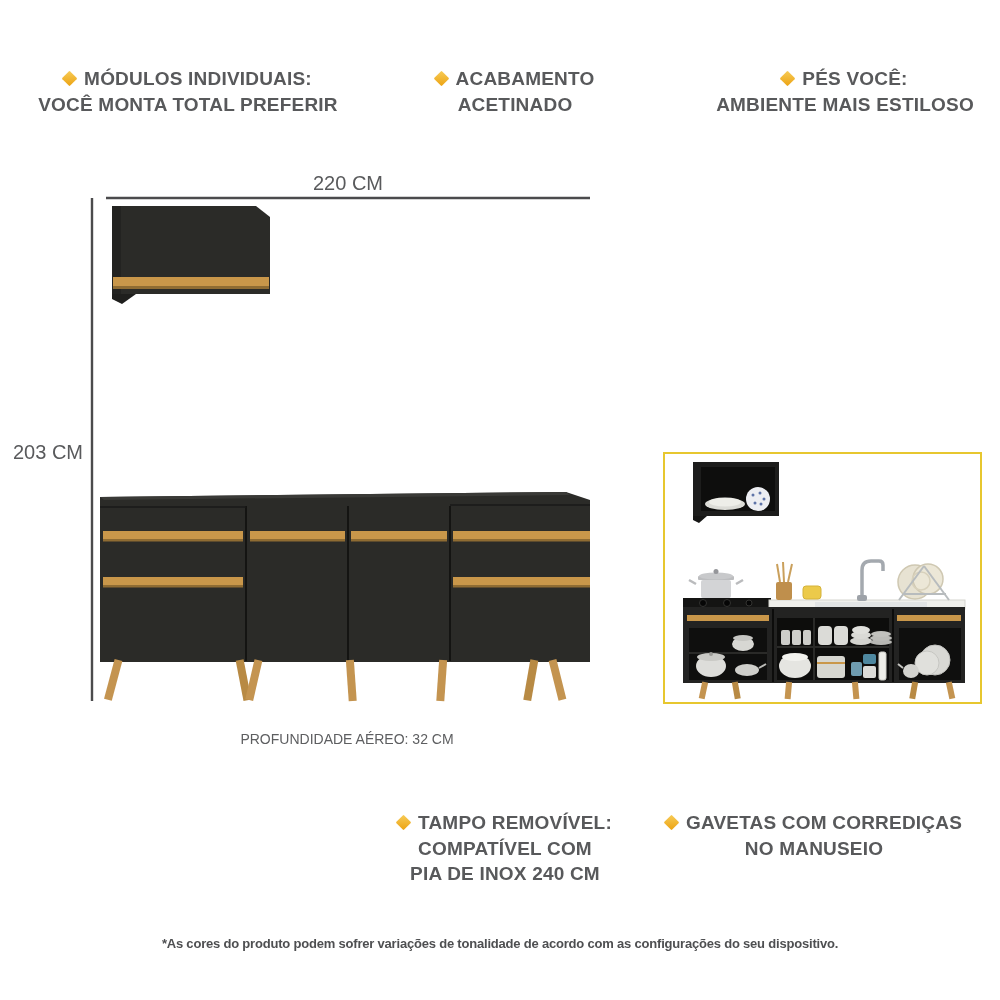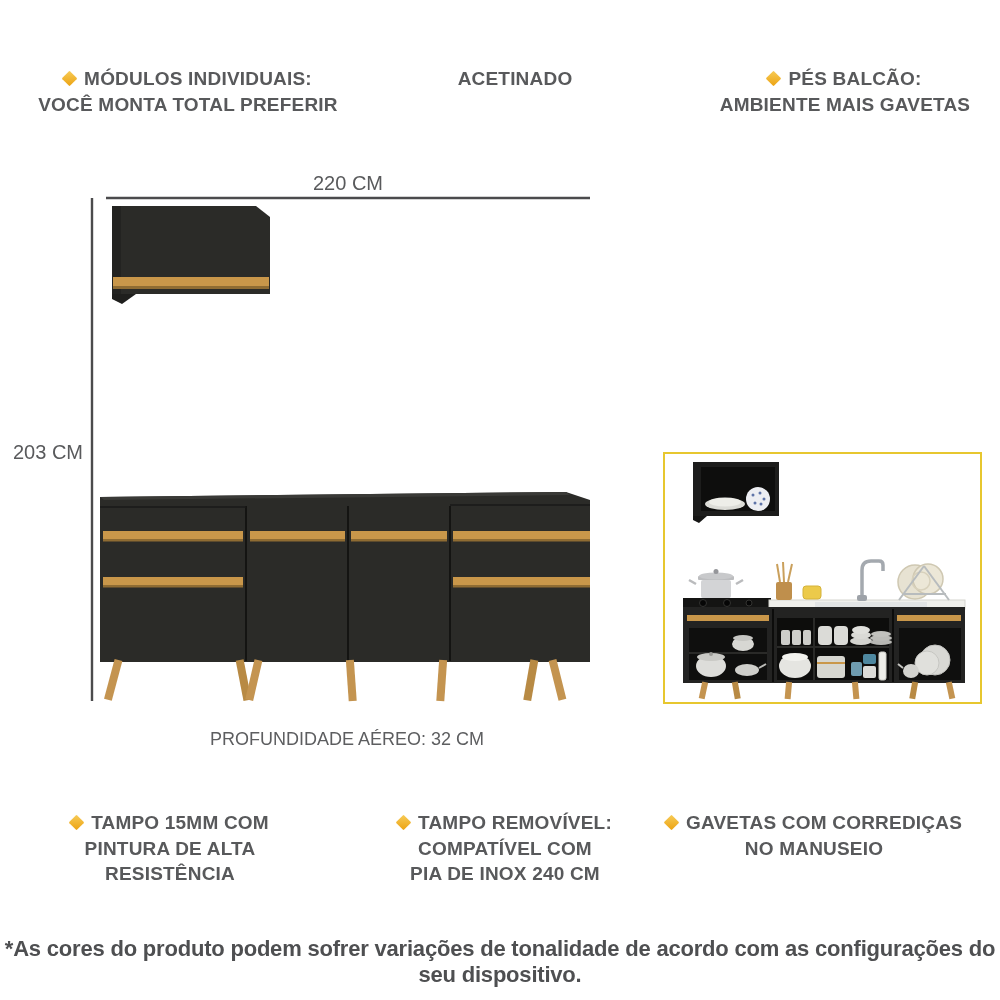--- a/index.html
+++ b/index.html
@@ -18,44 +18,45 @@
   .t2{left:365px;top:66px;width:300px;}
   .t3{left:695px;top:66px;width:300px;}
   .b1{left:20px;top:810px;width:300px;}
   .b2{left:355px;top:810px;width:300px;}
   .b3{left:664px;top:810px;width:300px;}
   
   .diagram-svg{position:absolute;left:0;top:160px;width:660px;height:560px;}
   .dim-text{font-family:"Liberation Sans",sans-serif;font-size:20px;fill:#595a5c;}
   
   .depth-notes{position:absolute;left:97px;top:727px;width:500px;text-align:center;
-    font-size:18px;line-height:24px;color:#5d5e60;font-weight:400;}
+    font-size:14px;line-height:24px;color:#5d5e60;font-weight:400;}
   
   .photo-box{position:absolute;left:663px;top:452px;width:319px;height:252px;
     border:2px solid #e7c72f;background:#ffffff;box-sizing:border-box;}
   .photo-box svg{display:block;width:100%;height:100%;}
   
   .footnote{position:absolute;left:0;top:936px;width:1000px;text-align:center;
-    font-size:22px;font-weight:bold;letter-spacing:-0.2px;color:#4e4f51;}
+    font-size:13px;font-weight:bold;letter-spacing:-0.2px;color:#4e4f51;}
 </style>
 </head>
 <body>
 
 <div class="page">
 
   <div class="feature t1">
     <div><span class="diamond"></span><span>MÓDULOS INDIVIDUAIS:</span></div>
     <div>VOCÊ MONTA TOTAL PREFERIR</div>
   </div>
   <div class="feature t2">
+    <div><span class="diamond"></span><span>ACABAMENTO</span></div>
     <div>ACETINADO</div>
   </div>
   <div class="feature t3">
-    <div><span class="diamond"></span><span>PÉS BALCÃO:</span></div>
-    <div>AMBIENTE MAIS GAVETAS</div>
+    <div><span class="diamond"></span><span>PÉS VOCÊ:</span></div>
+    <div>AMBIENTE MAIS ESTILOSO</div>
   </div>
 
   <svg class="diagram-svg" viewBox="0 0 660 560">
 
     <g>
       <text class="dim-text" x="348" y="30" text-anchor="middle">220 CM</text>
       <line x1="106" y1="38" x2="590" y2="38" stroke="#4b4b4d" stroke-width="2.4"></line>
     </g>
 
     <g>
@@ -240,25 +241,20 @@
             </g>
         </g>
       </g>
     </svg>
   </div>
 
   <div class="depth-notes">
     <div>PROFUNDIDADE AÉREO: 32 CM</div>
   </div>
 
-  <div class="feature b1">
-    <div><span class="diamond"></span><span>TAMPO 15MM COM</span></div>
-    <div>PINTURA DE ALTA</div>
-    <div>RESISTÊNCIA</div>
-  </div>
   <div class="feature b2">
     <div><span class="diamond"></span><span>TAMPO REMOVÍVEL:</span></div>
     <div>COMPATÍVEL COM</div>
     <div>PIA DE INOX 240 CM</div>
   </div>
   <div class="feature b3">
     <div><span class="diamond"></span><span>GAVETAS COM CORREDIÇAS</span></div>
     <div>NO MANUSEIO</div>
   </div>
 

